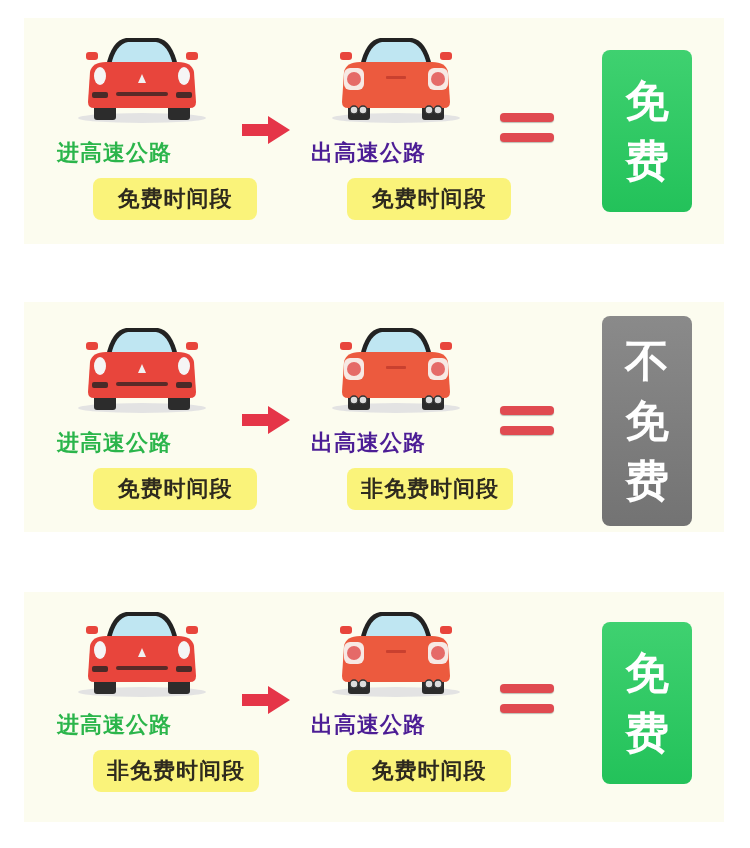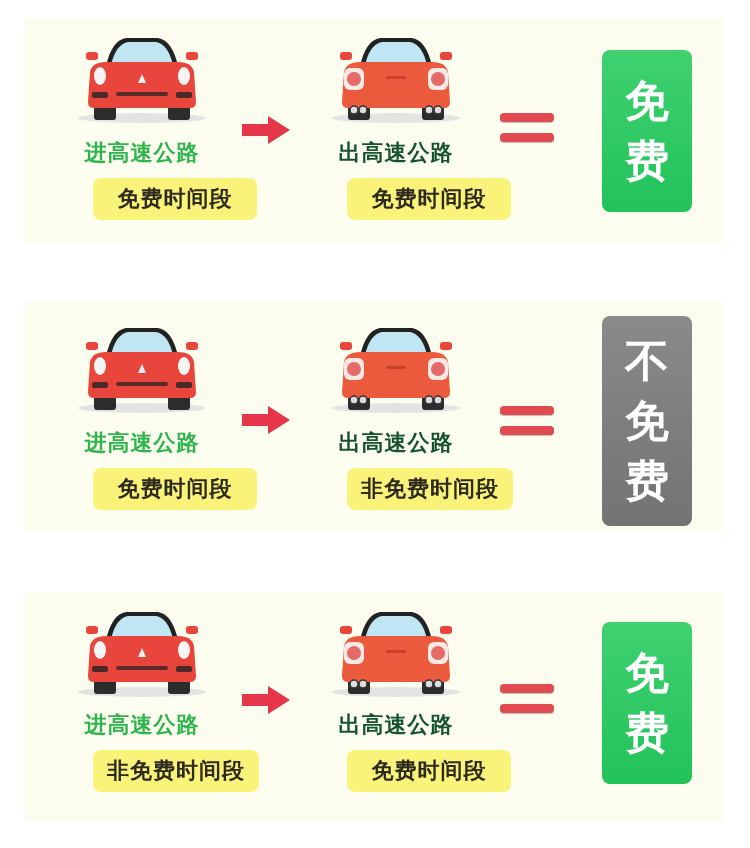--- a/index.html
+++ b/index.html
@@ -1,23 +1,23 @@
 <!DOCTYPE html>
 <html><head>
 <meta charset="utf-8">
 <style>
   html, body { margin:0; padding:0; background:#ffffff; }
   body { width:750px; height:848px; position:relative; overflow:hidden;
          font-family:"DejaVu Sans", "Liberation Sans", sans-serif; }
   .panel { position:absolute; left:24px; width:700px; background:#fcfcef; }
   .car { position:absolute; width:132px; height:92px; }
   .car svg { width:132px; height:92px; display:block; }
-  .road-label { position:absolute; width:170px; text-align:center; font-size:22px; font-weight:bold; letter-spacing:1px; }
+  .road-label { position:absolute; width:170px; text-align:left; font-size:22px; font-weight:bold; letter-spacing:1px; }
   .road-label.enter { color:#2bb54b; }
-  .road-label.exit { color:#14532d; }
+  .road-label.exit { color:#4c1d95; }
   .period { position:absolute; height:42px; line-height:42px; background:#faf37a; border-radius:8px;
             text-align:center; font-size:22px; font-weight:bold; color:#2e2a1e; letter-spacing:1px;margin-left:35px; }
   .arrow { position:absolute; width:48px; height:28px; }
   .equals { position:absolute; width:54px; height:30px; }
   .equals div { position:absolute; left:0; width:54px; height:9px; background:#e04a50; border-radius:4px; box-shadow:0 1px 1px rgba(0,0,0,0.25); }
   .result { position:absolute; width:90px; border-radius:8px; display:flex; flex-direction:column;
             align-items:center; justify-content:center; color:#ffffff; font-weight:bold; font-size:44px; line-height:60px; }
   .result.free { background:linear-gradient(#3fd170,#23c25a); }
   .result.notfree { background:linear-gradient(#8a8a8a,#737373); }
 </style>

